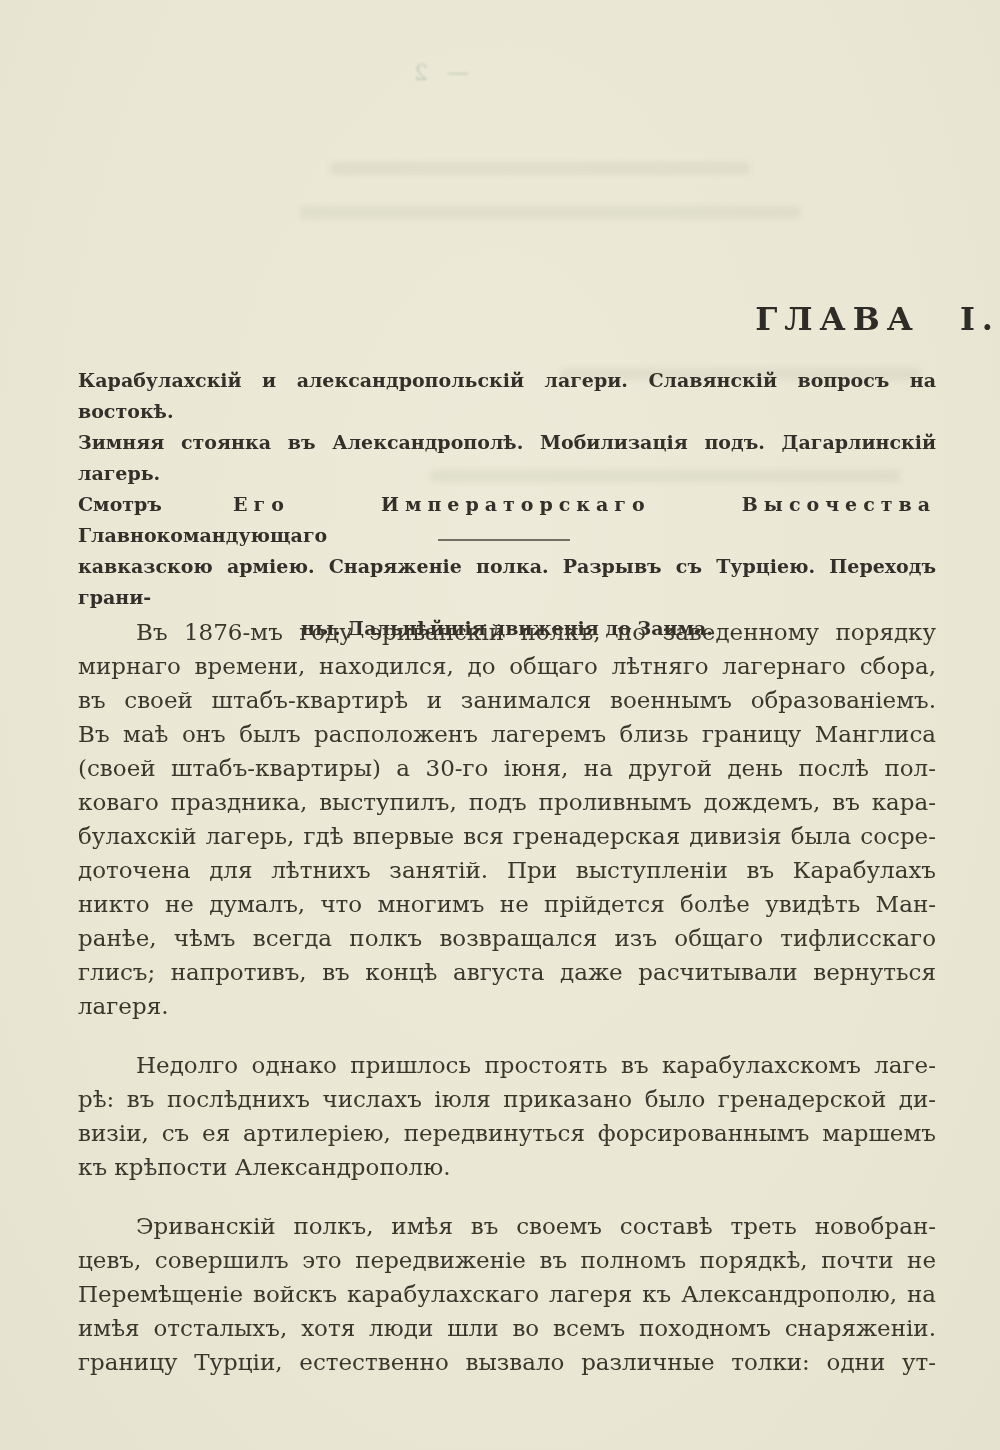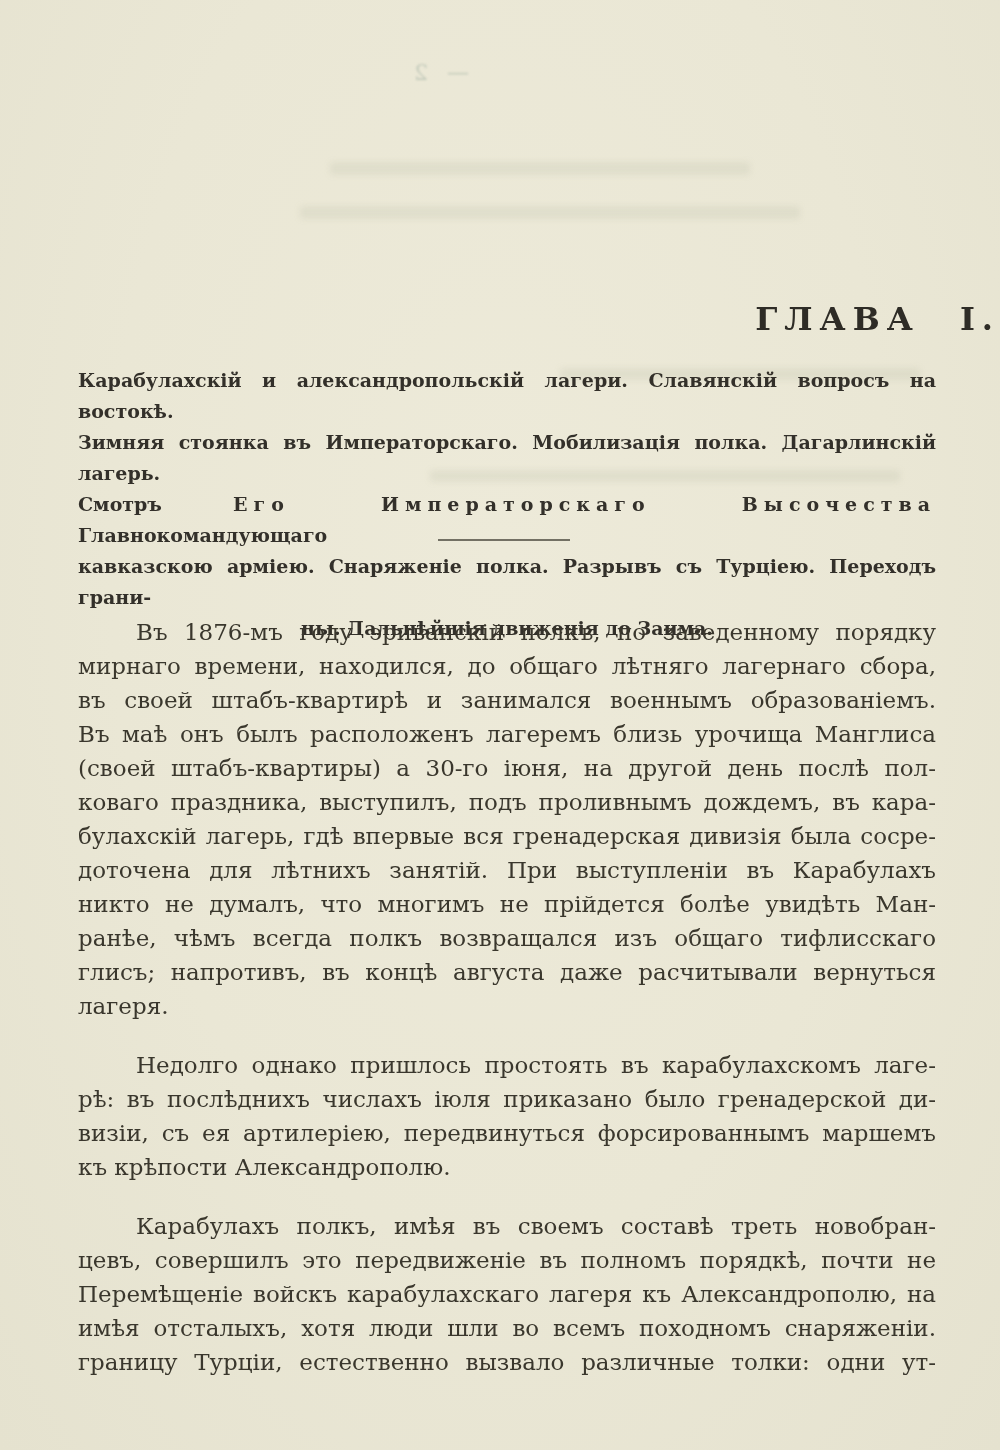--- a/index.html
+++ b/index.html
@@ -113,52 +113,52 @@
   <span class="ghost-num">— 2</span>
   <div class="ghost" style="left:330px; top:162px; width:420px; height:13px;"></div>
   <div class="ghost" style="left:300px; top:206px; width:500px; height:13px;"></div>
   <div class="ghost" style="left:560px; top:368px; width:360px; height:12px;"></div>
   <div class="ghost" style="left:430px; top:470px; width:470px; height:12px;"></div>
 
   <h1 class="chapter-heading">ГЛАВА I.</h1>
 
   <div class="argument">
     <div class="arg-line">Карабулахскій и александропольскій лагери. Славянскій вопросъ на востокѣ.</div>
-    <div class="arg-line">Зимняя стоянка въ Императорскаго. Мобилизація полка. Дагарлинскій лагерь.</div>
+    <div class="arg-line">Зимняя стоянка въ Александрополѣ. Мобилизація подъ. Дагарлинскій лагерь.</div>
     <div class="arg-line">
       <span>Смотръ</span>
       <span class="spaced">Его Императорскаго Высочества</span>
       <span>Главнокомандующаго</span>
     </div>
     <div class="arg-line">кавказскою арміею. Снаряженіе полка. Разрывъ съ Турціею. Переходъ грани-</div>
     <div class="arg-line centered">цы. Дальнѣйшія движенія до Заима.</div>
   </div>
 
   <div class="section-divider"></div>
 
   <div class="body-text">
 
     <div class="line first">Въ 1876-мъ году эриванскій полкъ, по заведенному порядку</div>
     <div class="line">мирнаго времени, находился, до общаго лѣтняго лагернаго сбора,</div>
     <div class="line">въ своей штабъ-квартирѣ и занимался военнымъ образованіемъ.</div>
-    <div class="line">Въ маѣ онъ былъ расположенъ лагеремъ близь урочища Манглиса</div>
+    <div class="line">Въ маѣ онъ былъ расположенъ лагеремъ близь границу Манглиса</div>
     <div class="line">(своей штабъ-квартиры) а 30-го іюня, на другой день послѣ пол-</div>
     <div class="line">коваго праздника, выступилъ, подъ проливнымъ дождемъ, въ кара-</div>
     <div class="line">булахскій лагерь, гдѣ впервые вся гренадерская дивизія была сосре-</div>
     <div class="line">доточена для лѣтнихъ занятій. При выступленіи въ Карабулахъ</div>
     <div class="line">никто не думалъ, что многимъ не прійдется болѣе увидѣть Ман-</div>
     <div class="line">ранѣе, чѣмъ всегда полкъ возвращался изъ общаго тифлисскаго</div>
     <div class="line">глисъ; напротивъ, въ концѣ августа даже расчитывали вернуться</div>
     <div class="line plast">лагеря.</div>
 
     <div class="line first">Недолго однако пришлось простоять въ карабулахскомъ лаге-</div>
     <div class="line">рѣ: въ послѣднихъ числахъ іюля приказано было гренадерской ди-</div>
     <div class="line">визіи, съ ея артилеріею, передвинуться форсированнымъ маршемъ</div>
     <div class="line plast">къ крѣпости Александрополю.</div>
 
-    <div class="line first">Карабулахъ полкъ, имѣя въ своемъ составѣ треть новобран-</div>
+    <div class="line first">Эриванскій полкъ, имѣя въ своемъ составѣ треть новобран-</div>
     <div class="line">цевъ, совершилъ это передвиженіе въ полномъ порядкѣ, почти не</div>
     <div class="line">Перемѣщеніе войскъ карабулахскаго лагеря къ Александрополю, на</div>
     <div class="line">имѣя отсталыхъ, хотя люди шли во всемъ походномъ снаряженіи.</div>
     <div class="line">границу Турціи, естественно вызвало различные толки: одни ут-</div>
   </div>
 
 </div>
 
 </body></html>

